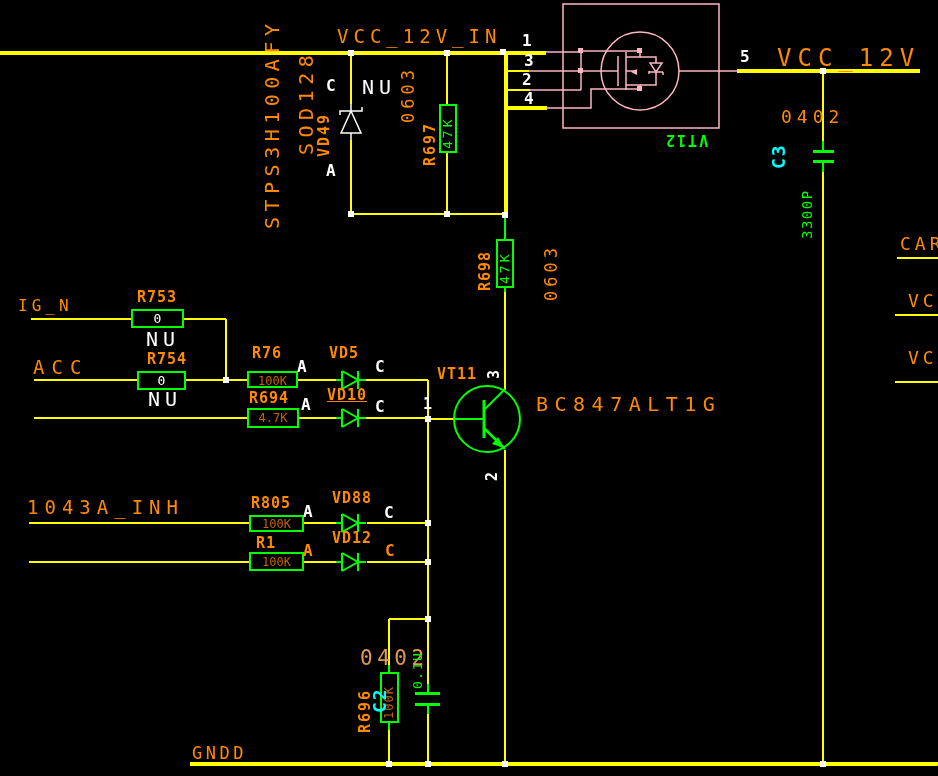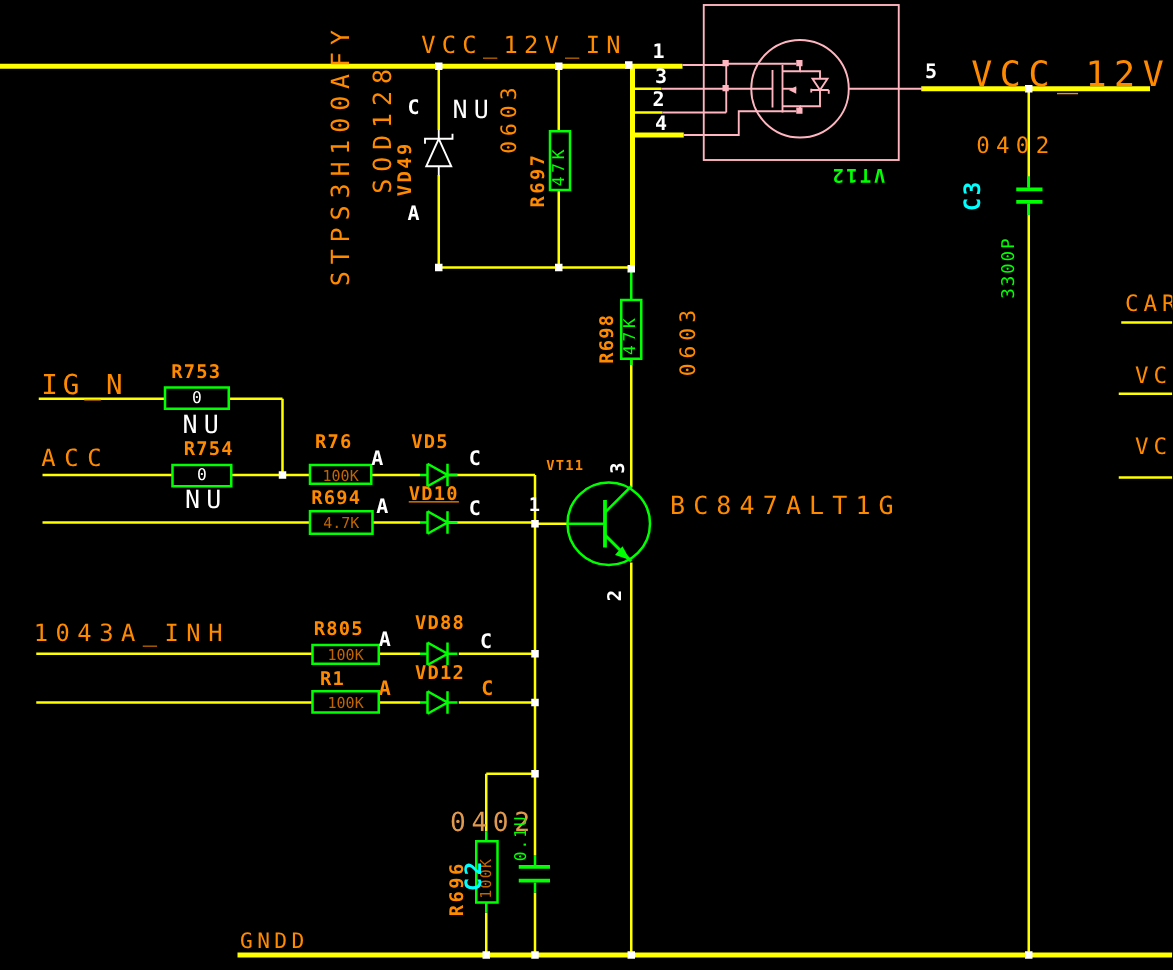--- a/index.html
+++ b/index.html
@@ -176,24 +176,24 @@
     <rect x="425" y="559" width="6" height="6"></rect>
     <rect x="425" y="616" width="6" height="6"></rect>
     <rect x="386" y="761" width="6" height="6"></rect>
     <rect x="425" y="761" width="6" height="6"></rect>
     <rect x="502" y="761" width="6" height="6"></rect>
     <rect x="820" y="761" width="6" height="6"></rect>
   </g>
 </svg>
 
 <div class="t org" style="left:337px;top:27px;font-size:19px;letter-spacing:5px;">VCC_12V_IN</div>
-<div class="t org" style="left:777px;top:46px;font-size:28px;letter-spacing:6px;">VCC_12V</div>
+<div class="t org" style="left:777px;top:46px;font-size:24px;letter-spacing:6px;">VCC_12V</div>
 <div class="t org" style="left:192px;top:745px;font-size:17px;letter-spacing:3.5px;">GNDD</div>
 
-<div class="t org" style="left:33px;top:298px;font-size:22px;letter-spacing:4px;">IG_N</div>
+<div class="t org" style="left:18px;top:298px;font-size:16px;letter-spacing:4px;">IG_N</div>
 <div class="t org" style="left:33px;top:358px;font-size:19px;letter-spacing:7px;">ACC</div>
 <div class="t org" style="left:27px;top:498px;font-size:19px;letter-spacing:6px;">1043A_INH</div>
 
 <div class="t org" style="left:900px;top:235px;font-size:18px;letter-spacing:4px;">CAR</div>
 <div class="t org" style="left:908px;top:292px;font-size:18px;letter-spacing:4px;">VC</div>
 <div class="t org" style="left:908px;top:349px;font-size:18px;letter-spacing:4px;">VC</div>
 
 <div class="t wht b" style="left:522px;top:33px;font-size:16px;">1</div>
 <div class="t wht b" style="left:524px;top:53px;font-size:16px;">3</div>
 <div class="t wht b" style="left:522px;top:72px;font-size:16px;">2</div>
@@ -232,21 +232,21 @@
 <div class="t wht b" style="left:297px;top:359px;font-size:16px;">A</div>
 <div class="t org b" style="left:329px;top:346px;font-size:15px;letter-spacing:1px;">VD5</div>
 <div class="t wht b" style="left:375px;top:359px;font-size:16px;">C</div>
 
 <div class="t org b" style="left:249px;top:391px;font-size:15px;letter-spacing:1px;">R694</div>
 <div class="t dorg" style="left:248px;top:412px;width:50px;text-align:center;font-size:12px;">4.7K</div>
 <div class="t wht b" style="left:301px;top:397px;font-size:16px;">A</div>
 <div class="t org b" style="left:327px;top:388px;font-size:15px;letter-spacing:1px;text-decoration:underline;">VD10</div>
 <div class="t wht b" style="left:375px;top:399px;font-size:16px;">C</div>
 
-<div class="t org b" style="left:437px;top:367px;font-size:11px;letter-spacing:1px;">VT11</div>
+<div class="t org b" style="left:437px;top:367px;font-size:15px;letter-spacing:1px;">VT11</div>
 <div class="t wht b" style="left:423px;top:397px;font-size:15px;">1</div>
 <div class="t wht b v" style="left:487px;top:379px;width:22px;font-size:15px;">3</div>
 <div class="t wht b v" style="left:485px;top:481px;width:24px;font-size:15px;">2</div>
 <div class="t org" style="left:536px;top:394px;font-size:20px;letter-spacing:6.5px;">BC847ALT1G</div>
 
 <div class="t org b" style="left:251px;top:496px;font-size:15px;letter-spacing:1px;">R805</div>
 <div class="t dorg" style="left:250px;top:518px;width:53px;text-align:center;font-size:12px;">100K</div>
 <div class="t wht b" style="left:303px;top:504px;font-size:16px;">A</div>
 <div class="t org b" style="left:332px;top:491px;font-size:15px;letter-spacing:1px;">VD88</div>
 <div class="t wht b" style="left:384px;top:505px;font-size:16px;">C</div>

